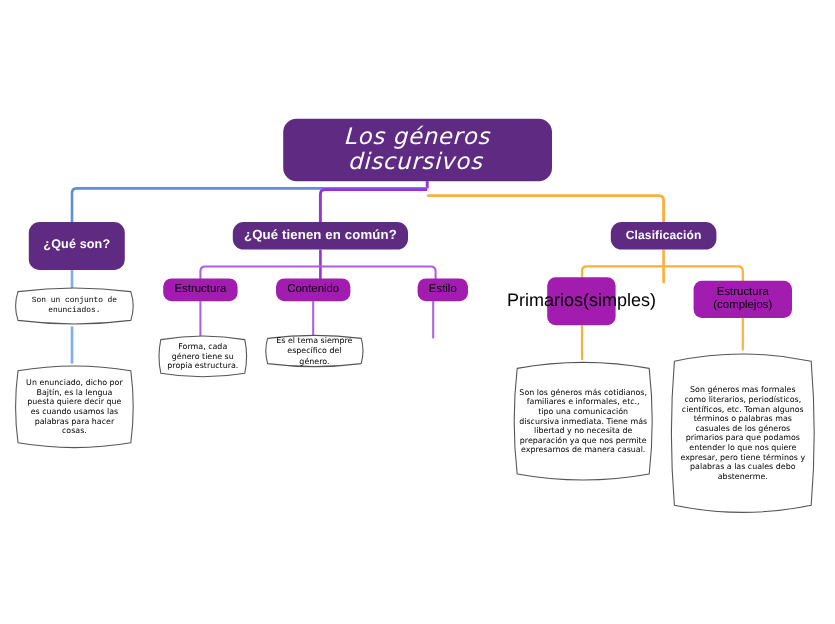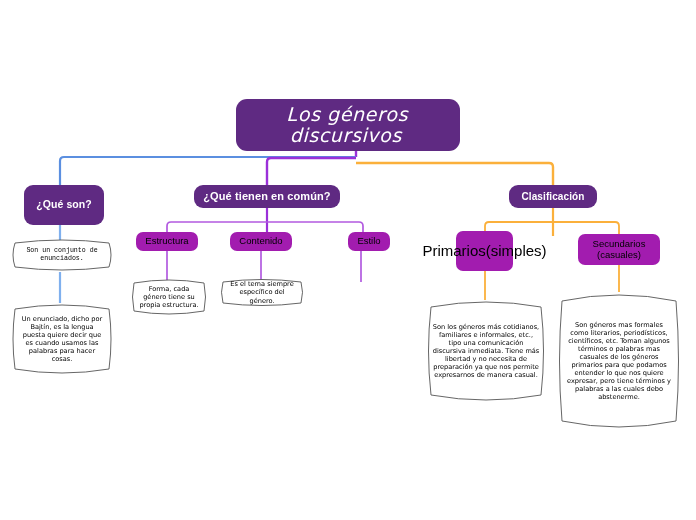--- a/index.html
+++ b/index.html
@@ -191,21 +191,21 @@
 
   <div class="node pill-orange" id="node-estilo">
     <span>Estilo</span>
   </div>
 
   <div class="node pill-orange" id="node-primarios">
     <span>Primarios(simples)</span>
   </div>
 
   <div class="node pill-orange" id="node-secundarios">
-    <span>Secundarios (casuales)</span>
+    <span>Estructura (complejos)</span>
   </div>
 
   <div class="leaf" id="leaf-enunciados">
     <svg viewBox="0 0 104 38" preserveAspectRatio="none">
       <path d="M5,7 Q52,1 99,7 Q103,19 99,31 Q52,37 5,31 Q1,19 5,7 Z" fill="#ffffff" stroke="#555555" stroke-width="0.9"></path>
     </svg>
     <div class="leaf-text">Son un conjunto de enunciados.</div>
   </div>
 
   <div class="leaf" id="leaf-bajtin">

